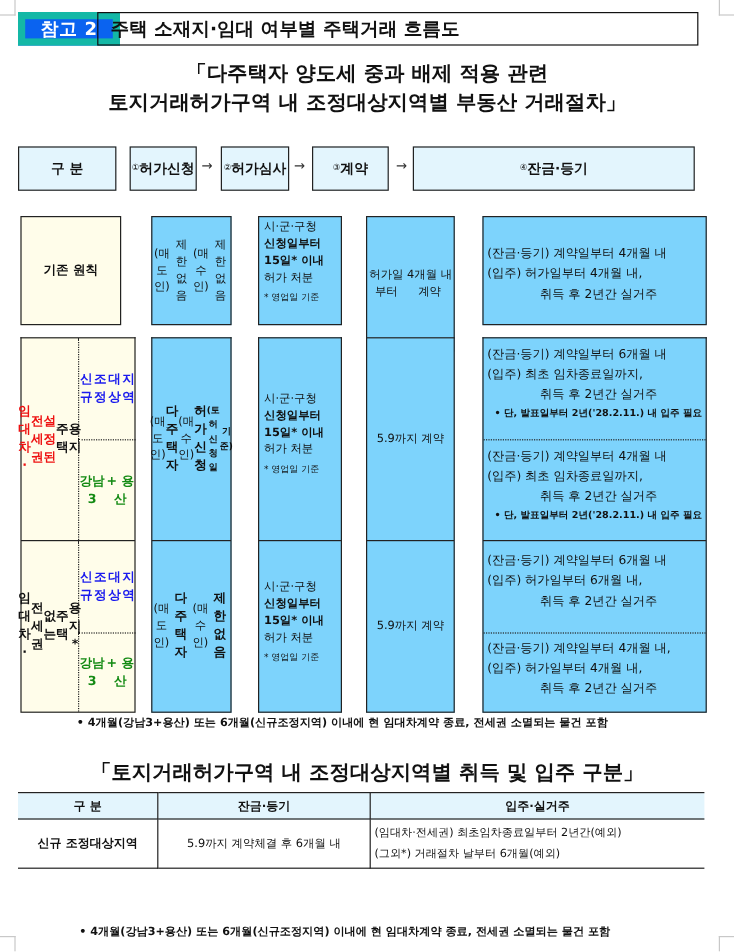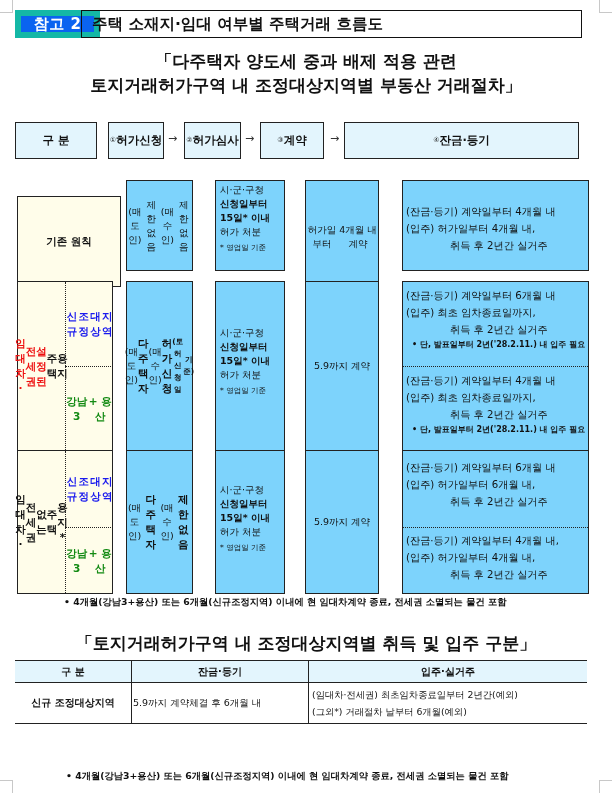--- a/index.html
+++ b/index.html
@@ -70,21 +70,21 @@
 <div class="abs hbox" style="left:260px;width:64px;">
     <sup>③</sup>
     <span>계약</span>
   </div>
 <div class="abs arrow" style="left:330px;">→</div>
 <div class="abs hbox" style="left:344px;width:235px;">
     <sup>④</sup>
     <span>잔금·등기</span>
   </div>
 
-<div class="abs cell yellow center-col" style="left:17px;top:196px;width:104px;height:91px;">
+<div class="abs cell yellow center-col" style="left:17px;top:180px;width:84px;height:91px;">
   <span class="t11 bold">기존 원칙</span>
 </div>
 <div class="abs cell center-col" style="left:126px;top:180px;width:67px;height:91px;">
   <span class="t10">(매도인)</span>
   <span class="t10">제한없음</span>
   <span style="height:10px"></span>
   <span class="t10">(매수인)</span>
   <span class="t10">제한없음</span>
 </div>
 <div class="abs cell" style="left:215px;top:180px;width:70px;height:91px;padding:2px 0 0 4px;">
@@ -214,21 +214,21 @@
   <thead>
     <tr>
       <th class="vb" style="width:114px;">구 분</th>
       <th class="vb" style="width:174px;">잔금·등기</th>
       <th>입주·실거주</th>
     </tr>
   </thead>
   <tbody>
     <tr>
       <td class="vb bold" style="text-align:center;">신규 조정대상지역</td>
-      <td class="vb" style="text-align:left;font-size:9.5px;">5.9까지 계약체결 후 6개월 내</td>
+      <td class="vb" style="text-align:center;font-size:9.5px;">5.9까지 계약체결 후 6개월 내</td>
       <td style="padding-left:3px;font-size:9.3px;line-height:17px;">
         <div>(임대차·전세권) 최초임차종료일부터 2년간(예외)</div>
         <div>(그외*) 거래절차 날부터 6개월(예외)</div>
       </td>
     </tr>
   </tbody>
 </table>
 
 <div class="abs footnote" style="left:66px;top:770px;font-size:9.3px;">• 4개월(강남3+용산) 또는 6개월(신규조정지역) 이내에 현 임대차계약 종료, 전세권 소멸되는 물건 포함</div>
 

